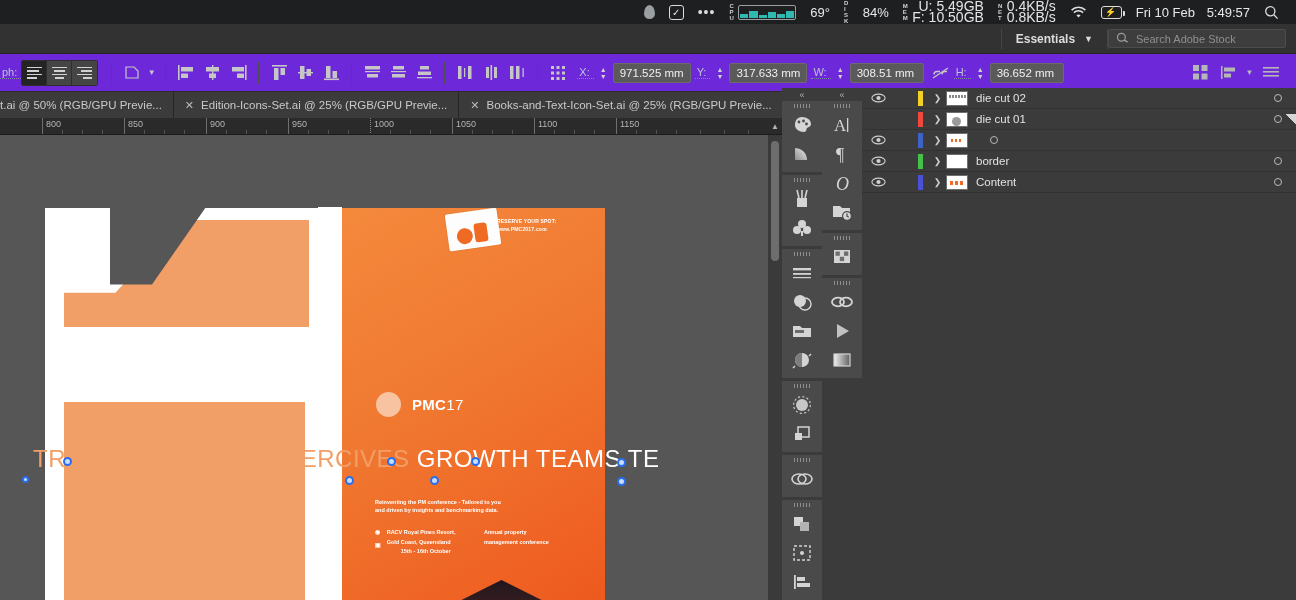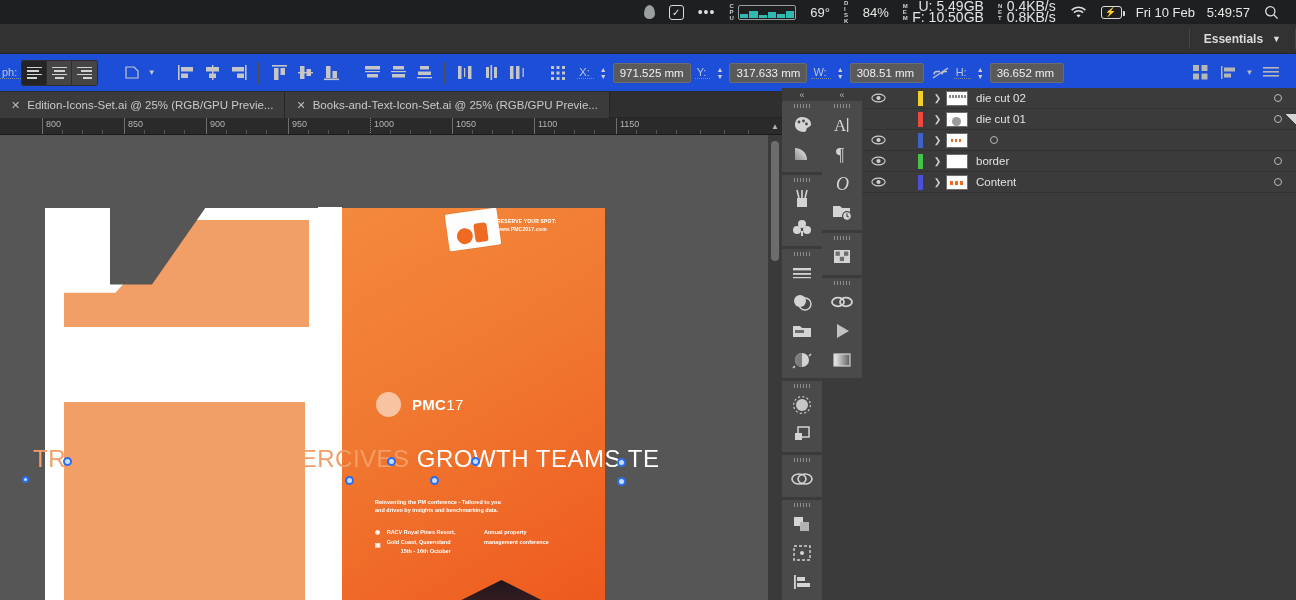--- a/index.html
+++ b/index.html
@@ -57,21 +57,21 @@
   .stock {
     display: flex; align-items: center; gap: 7px; width: 178px; height: 19px;
     background: #3d3d3d; border: 1px solid #4c4c4c; border-radius: 2px;
     margin-right: 10px; padding: 0 7px; color: #8f8f8f; font-size: 11px;
   }
   .bar-sep { width:1px; height:20px; background:#454545; }
 
   
   .ctrlbar {
     position: absolute; top: 54px; left: 0; width: 1296px; height: 38px;
-    background: #1d4ed8; border-bottom: 1px solid #2b2b2b;
+    background: #6d28d9; border-bottom: 1px solid #2b2b2b;
     display: flex; align-items: center; color: #cfcfcf; font-size: 11px;
   }
   .ctl-label { color: #b9c4d6; font-size: 11px; padding: 0 4px 0 2px;
                border-bottom: 1px dotted #7f8a9b; }
   .pgroup { display: flex; border: 1px solid #2e2e2e; border-radius: 2px;
             overflow: hidden; margin-right: 6px; }
   .pbtn { width: 25px; height: 24px; background: #454545;
           display: flex; align-items: center; justify-content: center;
           border-right: 1px solid #2e2e2e; }
   .pbtn:last-child { border-right: none; }
@@ -320,20 +320,27 @@
     </div>
   </div>
 
   <div class="aibar">
     <div class="bar-sep"></div>
     <div class="ess">
       <span>Essentials</span>
       <span class="chev">▼</span>
     </div>
     <div class="bar-sep"></div>
+    <div class="stock">
+      <svg width="13" height="13" viewBox="0 0 13 13">
+        <circle cx="5.4" cy="5.2" r="3.9" stroke="#9b9b9b" stroke-width="1.2" fill="none"></circle>
+        <line x1="8.3" y1="8.1" x2="11.6" y2="10.2" stroke="#9b9b9b" stroke-width="1.6"></line>
+      </svg>
+      <span>Search Adobe Stock</span>
+    </div>
   </div>
 
   <div class="ctrlbar">
     <span class="ctl-label">ph:</span>
     <div class="pgroup">
       <div class="pbtn active">
         <div class="ln">
             <i></i>
             <i style="width:80%"></i>
             <i></i>
@@ -539,20 +546,23 @@
               <rect x="0" y="1" width="16" height="1.6"></rect>
               <rect x="0" y="5" width="16" height="1.6"></rect>
               <rect x="0" y="9" width="16" height="1.6"></rect>
             </g>
           </svg>
       </div>
     </div>
   </div>
 
   <div class="tabbar">
+    <div class="tab first">
+      <span>t.ai @ 50% (RGB/GPU Previe...</span>
+    </div>
     <div class="tab">
       <span class="x">✕</span>
       <span>Edition-Icons-Set.ai @ 25% (RGB/GPU Previe...</span>
     </div>
     <div class="tab">
       <span class="x">✕</span>
       <span>Books-and-Text-Icon-Set.ai @ 25% (RGB/GPU Previe...</span>
     </div>
     <div class="tabfill"></div>
   </div>

